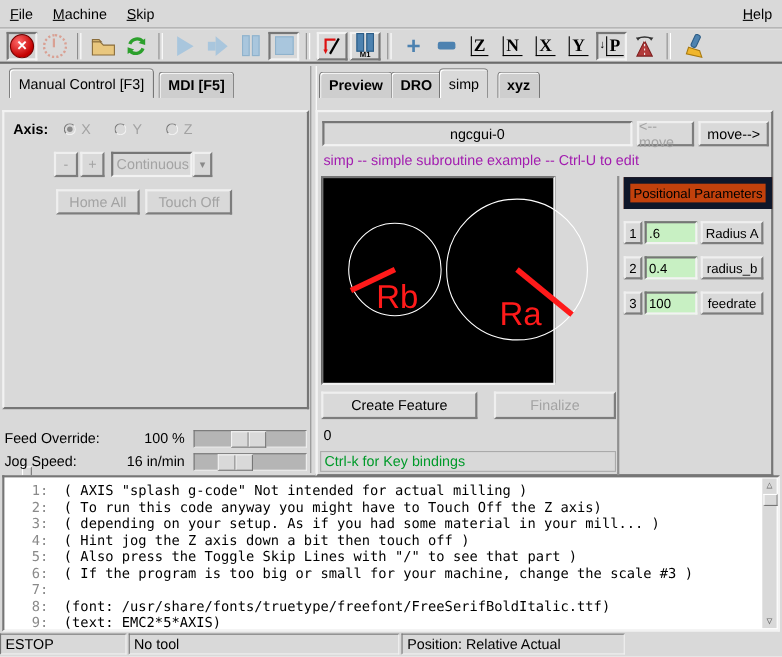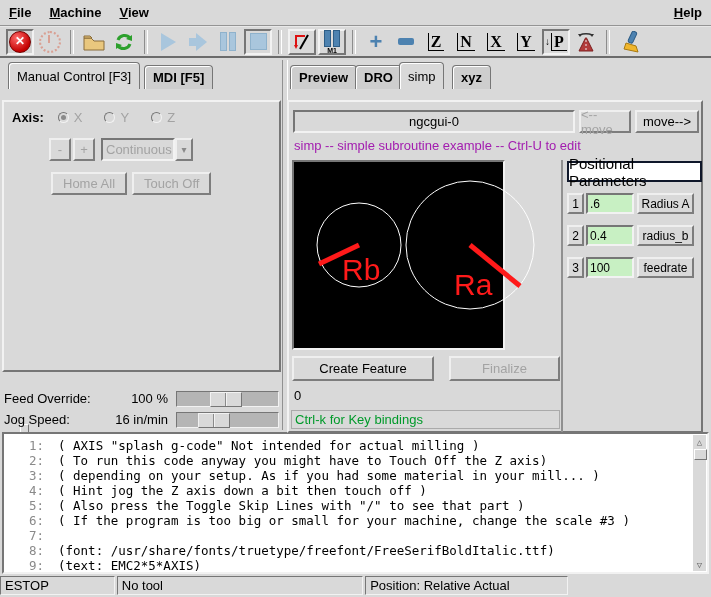--- a/index.html
+++ b/index.html
@@ -5,21 +5,21 @@
   html,body{margin:0;padding:0;}
   .app{position:relative;width:711px;height:597px;background:#d9d9d9;
        font-family:"Liberation Sans",sans-serif;font-size:13px;color:#000;overflow:hidden;}
 
   
   .raised{border:2px solid;border-color:#f2f2f2 #767676 #767676 #f2f2f2;margin-top:12px;}
 
   
   .menubar{position:absolute;left:0;top:0;width:711px;height:27px;background:#d9d9d9;
            border-bottom:2px groove #e8e8e8;box-sizing:border-box;display:flex;align-items:center;}
-  .menu-item{padding:4px 9px;display:inline-block;font-weight:bold;}
+  .menu-item{padding:4px 9px;display:inline-block;}
   .menu-item::first-letter{text-decoration:underline;}
   .menu-help{margin-left:auto;}
 
   
   .toolbar{position:absolute;left:0;top:27px;width:711px;height:31px;background:#d9d9d9;
            border-bottom:2px solid #6b6b6b;box-sizing:border-box;display:flex;align-items:center;padding-left:5px;}
   .tool{width:28px;height:26px;display:flex;align-items:center;justify-content:center;
         margin:0 1px;box-sizing:border-box;position:relative;}
   .tool.pressed{border:2px solid;border-color:#767676 #f2f2f2 #f2f2f2 #767676;background:#d2d2d2;}
   .tool.framed{border:2px solid;border-color:#f2f2f2 #767676 #767676 #f2f2f2;}
@@ -101,22 +101,22 @@
                border:2px solid;border-color:#767676 #f2f2f2 #f2f2f2 #767676;background:#000;}
   .cf-btn{position:absolute;left:3px;top:254px;width:142px;height:25px;}
   .fin-btn{position:absolute;left:160px;top:254px;width:111px;height:25px;}
   .restart-count{position:absolute;left:5px;top:286px;}
   .restart-btn{position:absolute;left:16px;top:284px;width:255px;height:21px;}
   .key-hint{position:absolute;left:2px;top:308px;width:269px;height:19px;color:#009a2a;
             border:1px solid #aaa;box-sizing:border-box;display:flex;align-items:center;padding-left:3px;background:#d9d9d9;}
 
   .params{position:absolute;left:272px;top:58px;width:141px;height:272px;
           border-left:2px solid;border-color:#909090;}
-  .params-header{margin:1px 2px 0 4px;height:17px;background:#ffffff;border:2px solid #0f172a;
-                 display:flex;align-items:center;justify-content:center;font-size:15px;}
+  .params-header{margin:1px 2px 0 4px;height:17px;background:#c2410c;border:6px solid #0f172a;
+                 display:flex;align-items:center;justify-content:center;font-size:12px;}
   .prow{display:flex;margin:11px 2px 0 4px;height:21px;}
   .pnum{width:17px;margin-right:2px;font-size:12px;}
   .param-entry{width:48px;height:21px;box-sizing:border-box;margin-right:3px;background:#c8f0c3;
                border:2px solid;border-color:#767676 #f2f2f2 #f2f2f2 #767676;
                font:12px "Liberation Sans",sans-serif;padding:0 0 0 2px;}
   .pname{width:57px;font-size:12px;}
 
   
   .gcode{position:absolute;left:2px;top:432px;width:707px;height:142px;box-sizing:border-box;
          background:#fff;border:2px solid;border-color:#767676 #f2f2f2 #f2f2f2 #767676;
@@ -139,21 +139,21 @@
   .scell.c3{width:205px;}
 </style>
 </head>
 <body>
 
 <div class="app">
 
   <div class="menubar">
     <span class="menu-item">File</span>
     <span class="menu-item">Machine</span>
-    <span class="menu-item">View</span>
+    <span class="menu-item">Skip</span>
     <span class="menu-item menu-help">Help</span>
   </div>
 
   <div class="toolbar">
     <div class="tool pressed">
       <div class="estop-ball">✕</div>
     </div>
     <div class="tool">
       <div class="power-ball"></div>
     </div>

